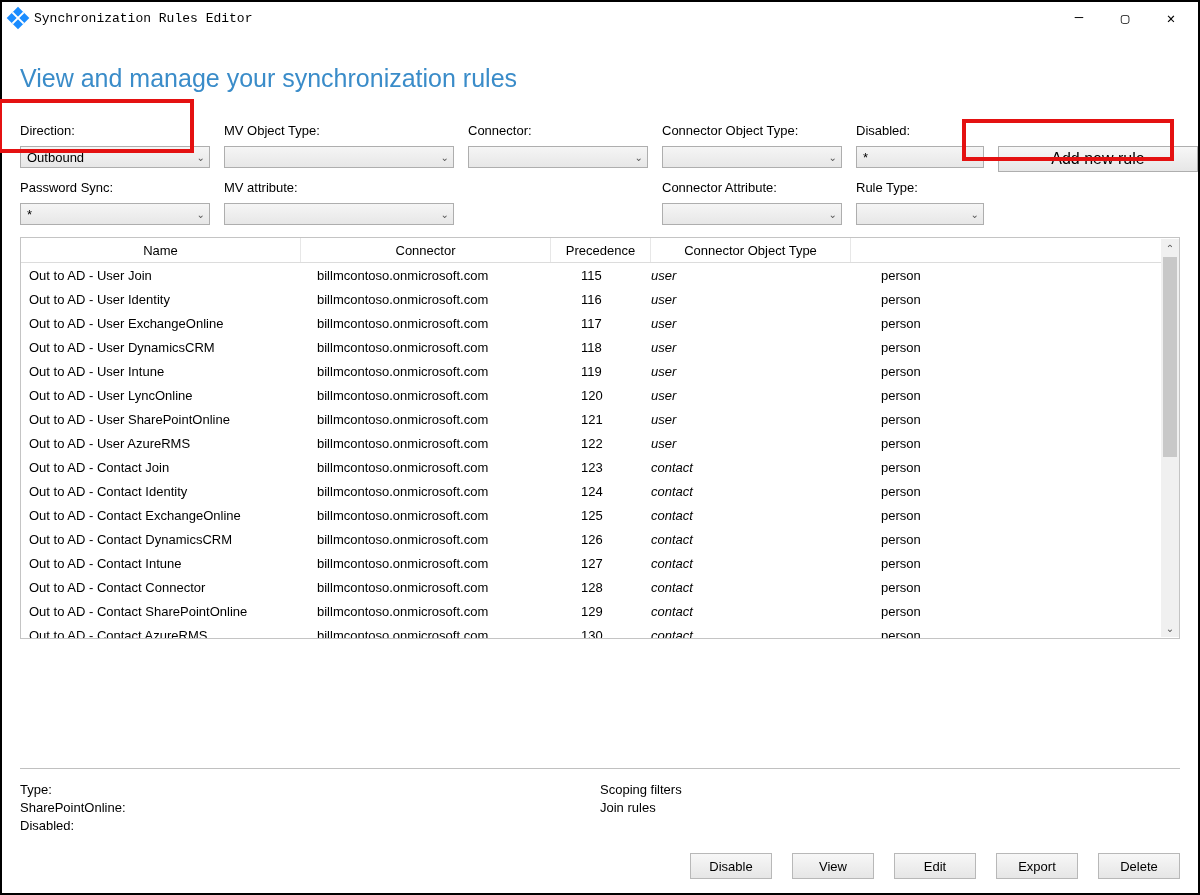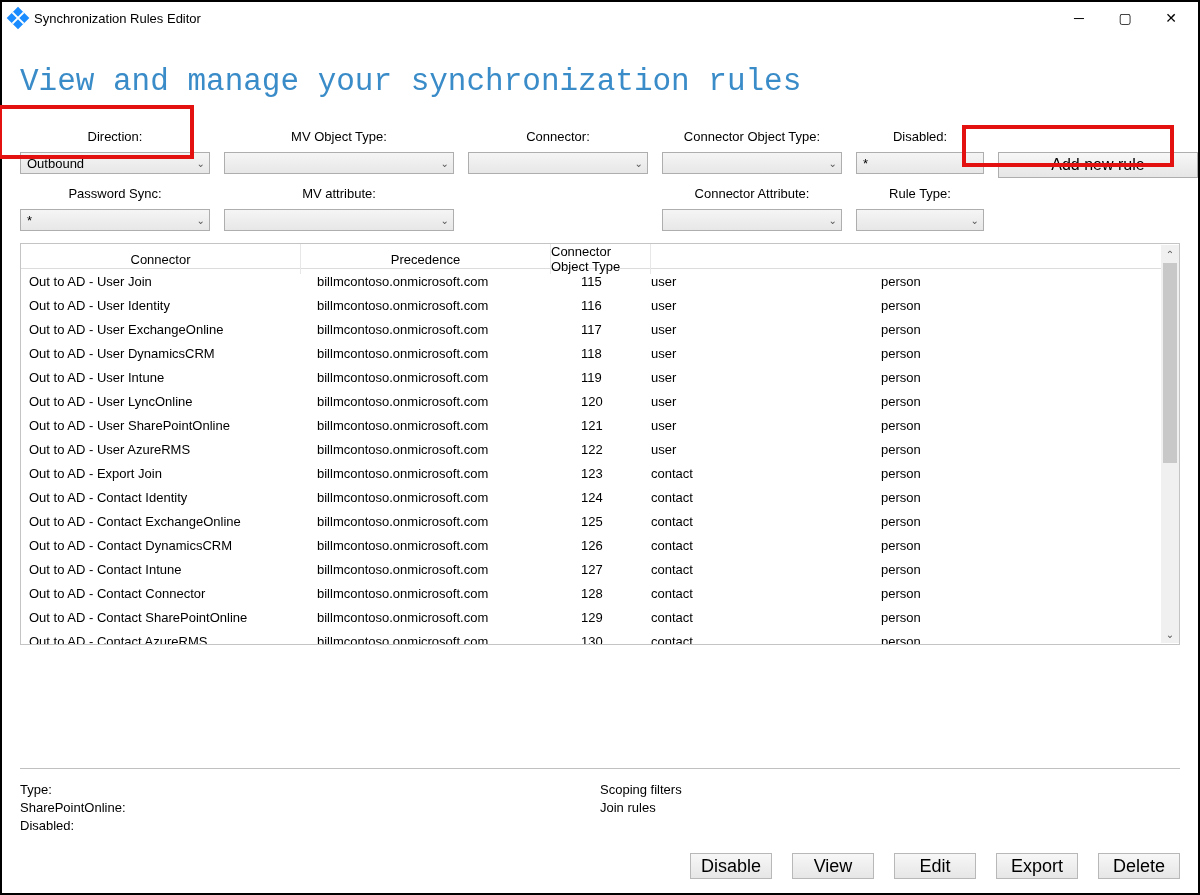--- a/index.html
+++ b/index.html
@@ -6,52 +6,51 @@
   html, body { margin:0; padding:0; }
   body {
     font-family: "Segoe UI", Arial, sans-serif;
     font-size: 14px;
     color:#000;
     background:#fff;
   }
   .outer-border { border:2px solid #000; width:1200px; height:895px; position:relative; }
   .titlebar {
     display:flex; align-items:center; justify-content:space-between;
-    height:32px; padding:0 4px 0 8px;
+    height:32px; padding:0 4px 0 8px;font-family:Liberation Mono, monospace;
   }
   .title-left { display:flex; align-items:center; gap:8px; }
   .app-icon {
     width:16px; height:16px; transform:rotate(45deg);
     background:#1a8cff;
     position:relative;
   }
   .app-icon::before, .app-icon::after {
     content:""; position:absolute; background:#fff;
   }
   .app-icon::before { width:100%; height:2px; top:7px; left:0; }
   .app-icon::after  { width:2px; height:100%; left:7px; top:0; }
   .title-text { font-size:13px; }
   .win-controls { display:flex; }
   .win-btn {
     width:46px; height:30px; display:flex; align-items:center; justify-content:center;
     font-size:14px; cursor:default;
   }
   .page-heading {
-    color:#3a8cc9; font-size:31px; font-weight:400;
+    color:#3a8cc9; font-size:25px; font-weight:400;
     padding: 30px 18px 30px 18px;
-    font-family: Liberation Mono, monospace;
   }
   .filters {
     display:grid;
     grid-template-columns: 190px 230px 180px 180px 128px 200px;
     column-gap:14px;
     row-gap:4px;
     padding: 0 18px;
   }
-  .filter-label { font-size:13px; margin-bottom:4px;text-align:center; }
+  .filter-label { font-size:13px; margin-bottom:4px; }
   .dropdown {
     height:22px; border:1px solid #aeaeae; background:linear-gradient(#f5f5f5,#e7e7e7);
     display:flex; align-items:center; justify-content:space-between;
     padding:0 4px 0 6px; font-size:13px;
     width:100%;
   }
   .dropdown .chev { font-size:10px; color:#555; }
   .highlight-cell { position:relative; }
   .highlight-overlay {
     position:absolute; border:4px solid #e41111;
@@ -84,21 +83,21 @@
   }
   .table-body { overflow:hidden; height:375px; }
   .table-row {
     display:grid;
     grid-template-columns: 280px 250px 100px 200px 210px;
     height:24px; font-size:13px; align-items:center;
   }
   .cell-name { padding-left:8px; }
   .cell-conn { padding-left:16px; }
   .cell-prec { padding-left:30px; }
-  .cell-cot  { padding-left:0px; }
+  .cell-cot  { padding-left:0px;font-style:italic; }
   .cell-mot  { padding-left:30px; }
   .scrollbar {
     position:absolute; right:0; top:1px; bottom:1px; width:18px;
     background:#f0f0f0;
   }
   .scroll-arrow {
     height:18px; display:flex; align-items:center; justify-content:center;
     font-size:10px; color:#555;
   }
   .scroll-thumb {
@@ -119,21 +118,21 @@
   .bottom-buttons {
     position:absolute;
     right:18px; bottom:14px;
     display:flex; gap:20px;
   }
   .action-btn {
     width:82px; height:26px;
     border:1px solid #b8b8b8;
     background:linear-gradient(#f7f7f7,#e6e6e6);
     display:flex; align-items:center; justify-content:center;
-    font-size:18px;
+    font-size:13px;
   }
 </style>
 </head>
 <body>
 
 <div class="outer-border">
 
   <div class="titlebar">
     <div class="title-left">
       <div class="app-icon"></div>
@@ -213,20 +212,21 @@
     </div>
     <div class="dropdown">
       <span></span>
       <span class="chev">⌄</span>
     </div>
     <div></div>
   </div>
 
   <div class="table-wrap">
     <div class="table-header">
+      <div>Name</div>
       <div>Connector</div>
       <div>Precedence</div>
       <div>Connector Object Type</div>
     </div>
     <div class="table-body" id="table-body">
         <div class="table-row">
           <div class="cell-name">Out to   AD - User Join</div>
           <div class="cell-conn">billmcontoso.onmicrosoft.com</div>
           <div class="cell-prec">115</div>
           <div class="cell-cot">user</div>
@@ -275,21 +275,21 @@
           <div class="cell-mot">person</div>
         </div>
         <div class="table-row">
           <div class="cell-name">Out to   AD - User AzureRMS</div>
           <div class="cell-conn">billmcontoso.onmicrosoft.com</div>
           <div class="cell-prec">122</div>
           <div class="cell-cot">user</div>
           <div class="cell-mot">person</div>
         </div>
         <div class="table-row">
-          <div class="cell-name">Out to   AD - Export Join</div>
+          <div class="cell-name">Out to   AD - Contact Join</div>
           <div class="cell-conn">billmcontoso.onmicrosoft.com</div>
           <div class="cell-prec">123</div>
           <div class="cell-cot">contact</div>
           <div class="cell-mot">person</div>
         </div>
         <div class="table-row">
           <div class="cell-name">Out to   AD - Contact Identity</div>
           <div class="cell-conn">billmcontoso.onmicrosoft.com</div>
           <div class="cell-prec">124</div>
           <div class="cell-cot">contact</div>

